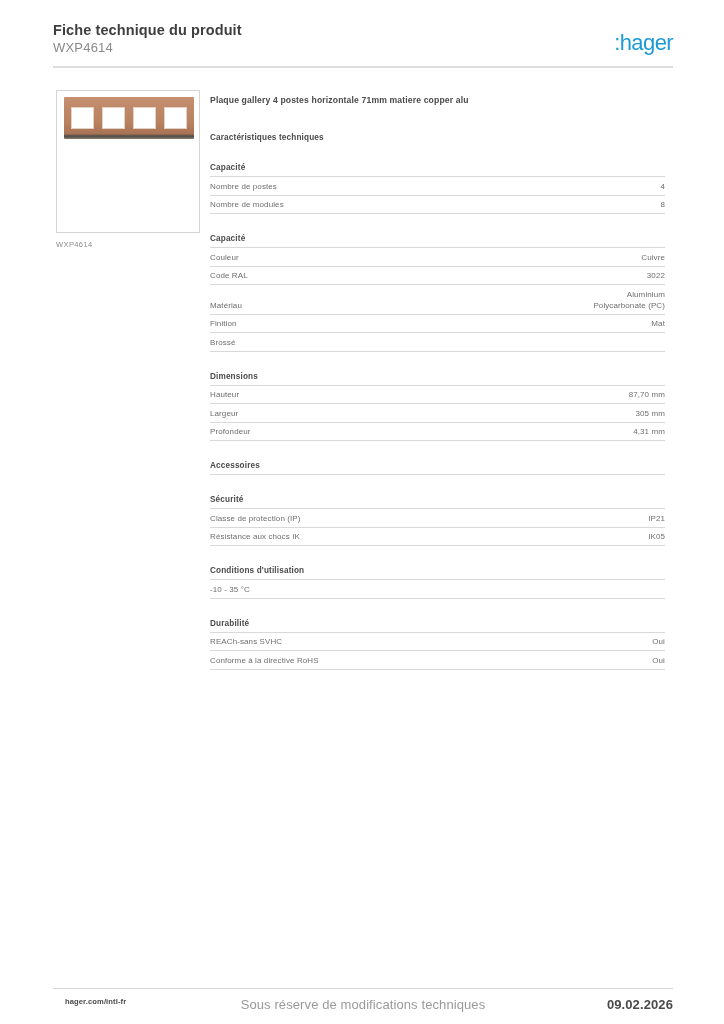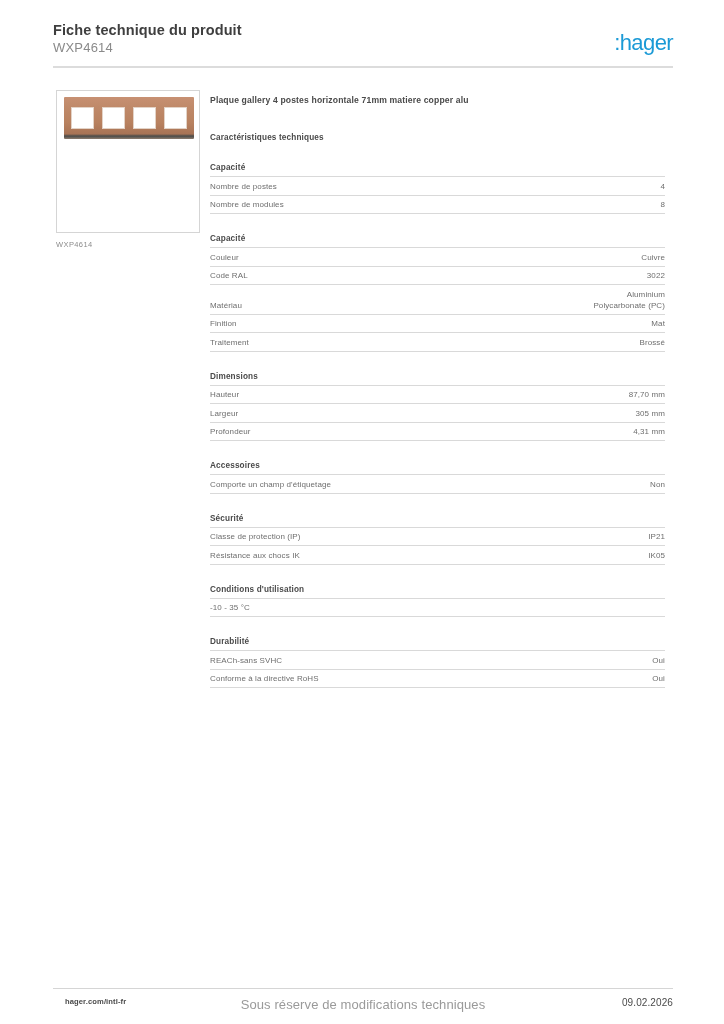--- a/index.html
+++ b/index.html
@@ -214,22 +214,22 @@
     top: 0;
     text-align: center;
     font-size: 13px;
     color: #9a9a9a;
     letter-spacing: 0.1px;
   }
   .footer-right {
     position: absolute;
     right: 0;
     top: 0;
-    font-size: 10px;
-    font-weight: normal;
+    font-size: 13px;
+    font-weight: bold;
     color: #4a4a4a;
     letter-spacing: 0.1px;
   }
 </style>
 </head>
 <body>
 
 <div class="page">
 
   <div class="header">
@@ -279,45 +279,40 @@
           <div class="spec-row">
             <div class="spec-label">Matériau</div>
             <div class="spec-value">Aluminium
 Polycarbonate (PC)</div>
           </div>
           <div class="spec-row">
             <div class="spec-label">Finition</div>
             <div class="spec-value">Mat</div>
           </div>
           <div class="spec-row">
-            <div class="spec-label">Traitement</div>
             <div class="spec-value">Brossé</div>
           </div>
         </div>
         <div class="spec-group">
           <div class="group-title">Dimensions</div>
           <div class="spec-row">
             <div class="spec-label">Hauteur</div>
             <div class="spec-value">87,70 mm</div>
           </div>
           <div class="spec-row">
             <div class="spec-label">Largeur</div>
             <div class="spec-value">305 mm</div>
           </div>
           <div class="spec-row">
             <div class="spec-label">Profondeur</div>
             <div class="spec-value">4,31 mm</div>
           </div>
         </div>
         <div class="spec-group">
           <div class="group-title">Accessoires</div>
-          <div class="spec-row">
-            <div class="spec-label">Comporte un champ d'étiquetage</div>
-            <div class="spec-value">Non</div>
-          </div>
         </div>
         <div class="spec-group">
           <div class="group-title">Sécurité</div>
           <div class="spec-row">
             <div class="spec-label">Classe de protection (IP)</div>
             <div class="spec-value">IP21</div>
           </div>
           <div class="spec-row">
             <div class="spec-label">Résistance aux chocs IK</div>
             <div class="spec-value">IK05</div>

